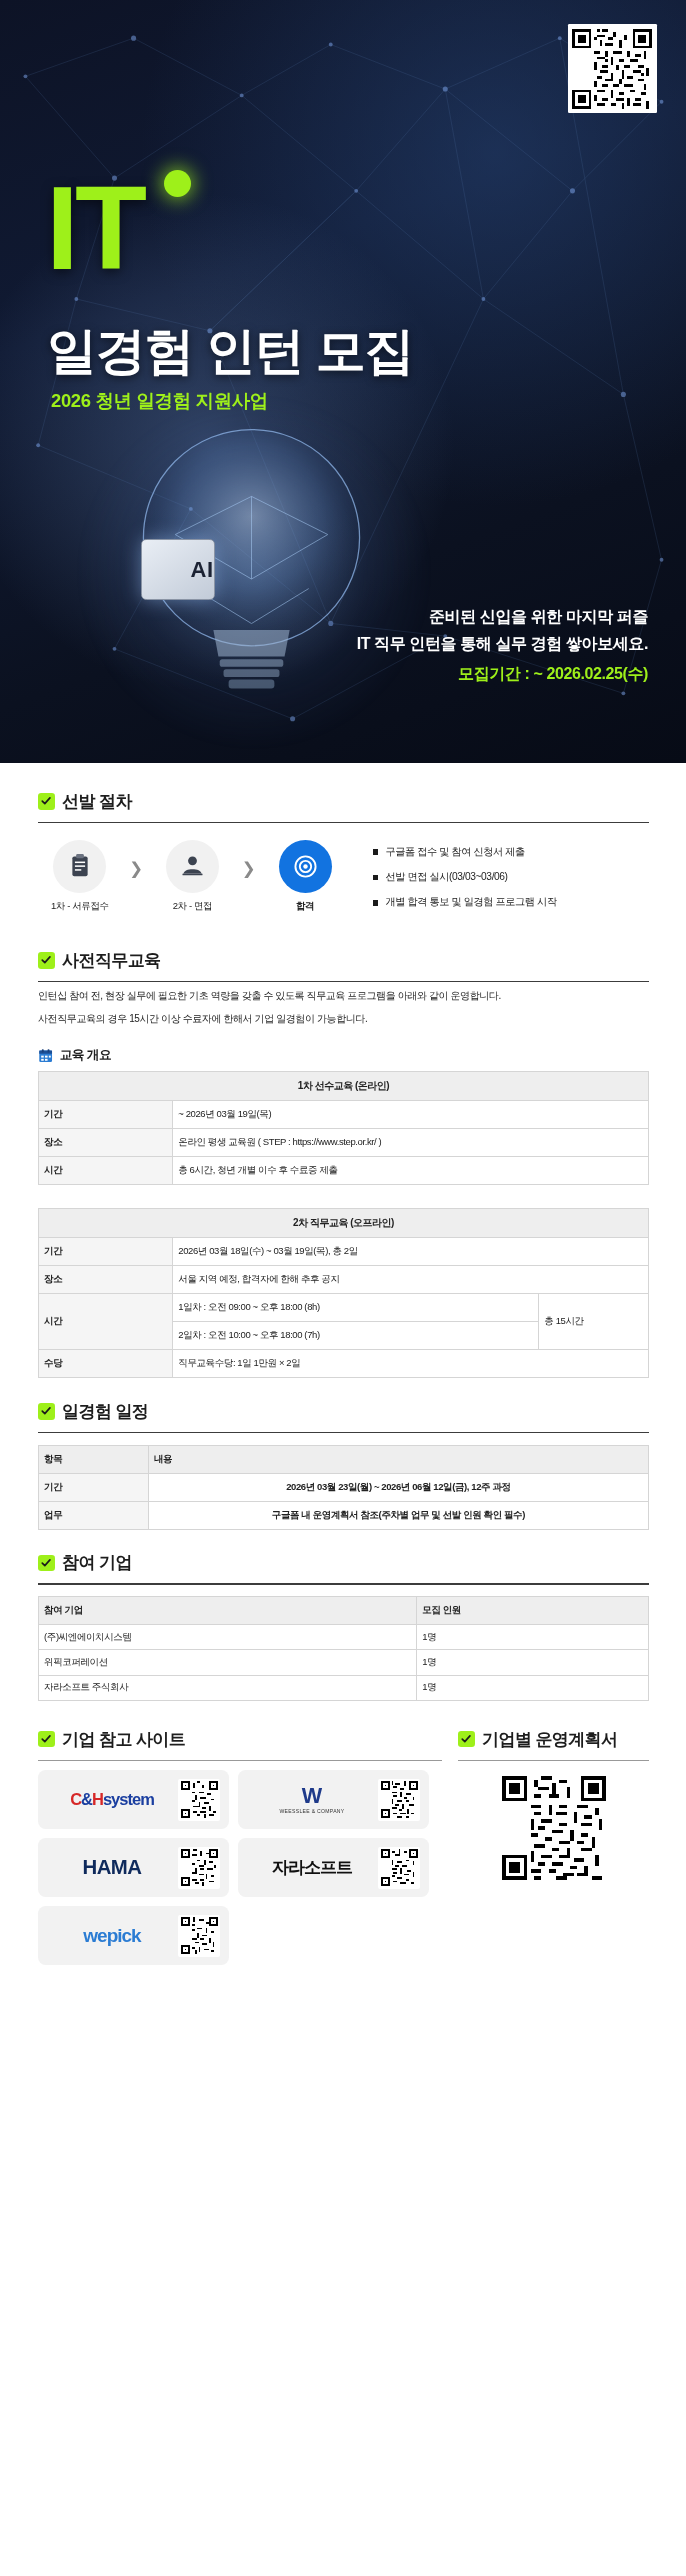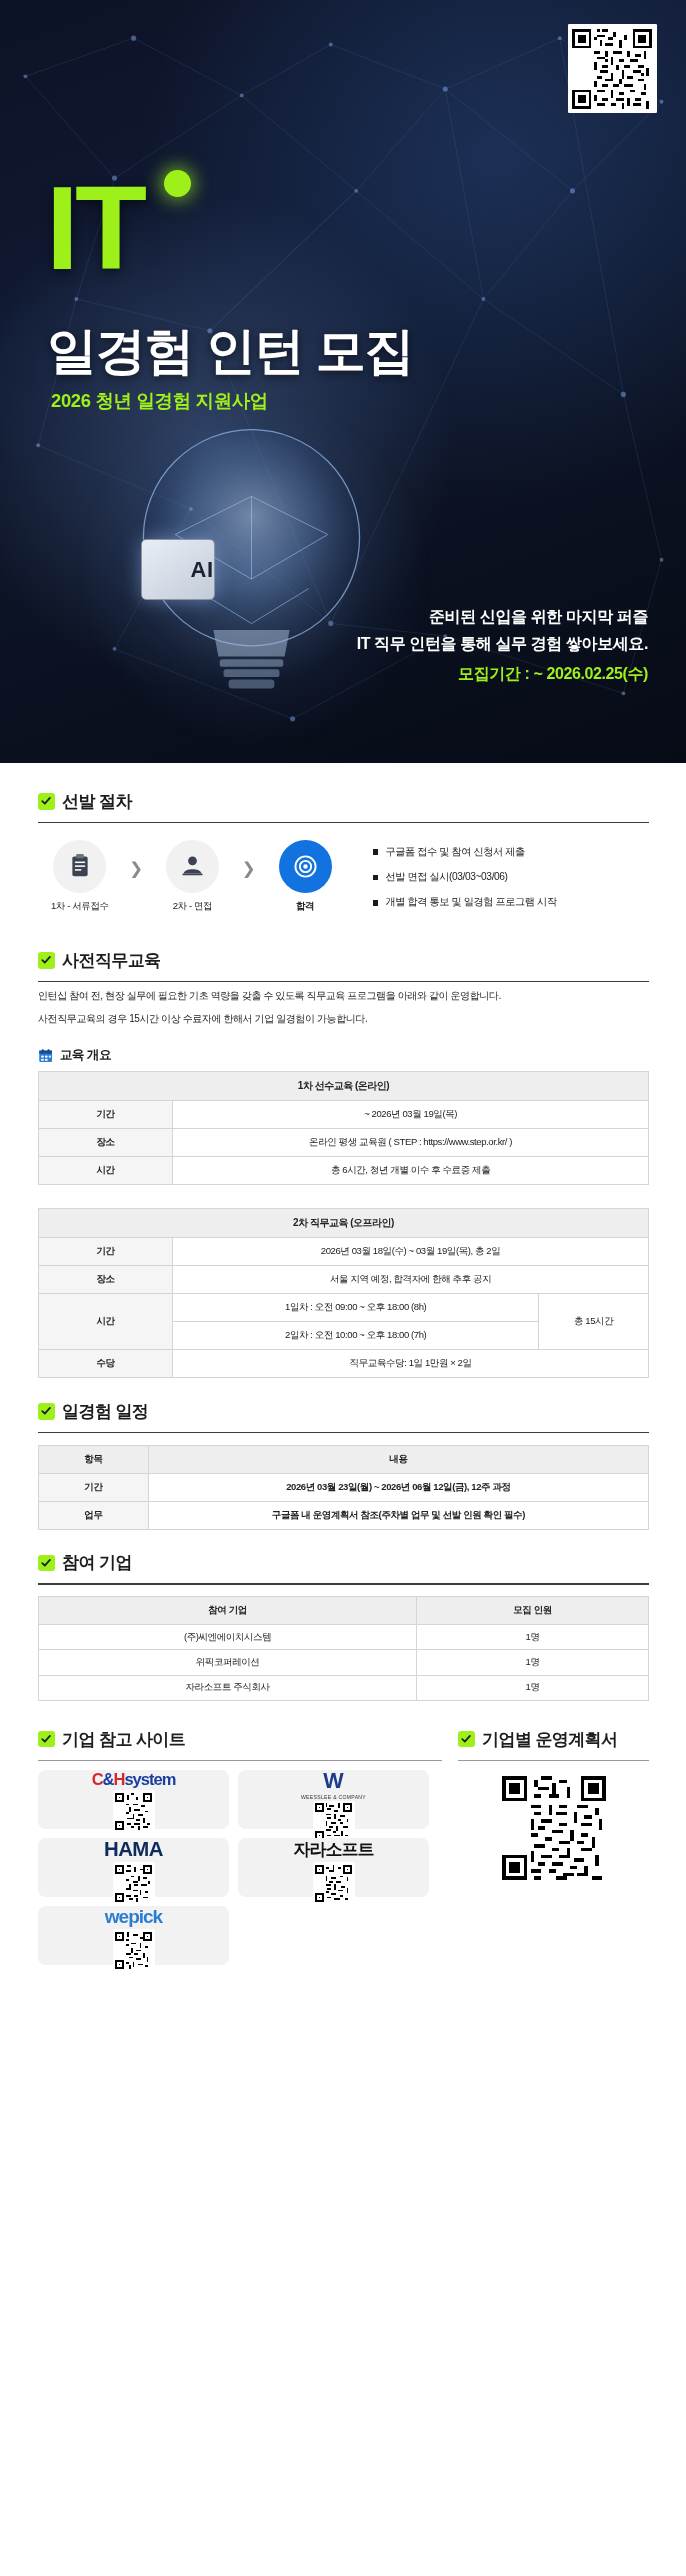--- a/index.html
+++ b/index.html
@@ -123,21 +123,21 @@
   .para { font-size: 10px; line-height: 1.9; color: #222; letter-spacing: -0.4px; margin-top: 3.8px; }
 
   .sub-head { display: flex; align-items: center; gap: 6.4px; margin: 19px 0 7.6px 0; }
   .sub-ico { width: 15.3px; height: 15.3px; flex: none; }
   .sub-title { font-size: 12.7px; font-weight: bold; color: #1d1d1d; letter-spacing: -0.6px; }
 
   table { width: 100%; border-collapse: collapse; }
   table.tbl { border: 0.6px solid #c9c9c9; margin-bottom: 5.1px; }
   table.tbl th, table.tbl td {
     border: 0.6px solid #d5d5d5; padding: 7px 5.1px;
-    font-size: 9.5px; text-align: center; letter-spacing: -0.4px; color: #222;
+    font-size: 9.5px; text-align: left; letter-spacing: -0.4px; color: #222;
   }
   table.tbl thead th { background: #eeeeee; font-weight: bold; }
   table.tbl td.lbl { background: #f5f5f5; font-weight: bold; width: 22%; }
   .tbl-cap {
     background: #eeeeee; border: 0.6px solid #d5d5d5; border-bottom: none;
     text-align: center; font-size: 10px; font-weight: bold; padding: 7px 0; letter-spacing: -0.5px;
   }
   .spacer-18 { height: 11.4px; }
   .spacer-28 { height: 18px; }
 
@@ -148,21 +148,21 @@
   table.comp th { background: #eeeeee; }
   table.comp td { padding: 5.7px 5.1px; border-radius: 7px; }
 
   
   .bottom { display: flex; gap: 16.5px; margin-top: 19px; }
   .bcol-left { flex: 1; }
   .bcol-right { width: 191px; }
   .cards { display: flex; flex-wrap: wrap; gap: 9px; margin-top: 10.2px; }
   .card {
     width: 191px; height: 59px; background: #f2f2f2; border-radius: 7.6px;
-    display: flex; align-items: center; padding: 0 9px; gap: 1px; flex-direction: column;
+    display: flex; align-items: center; padding: 0 9px; gap: 1px;
   }
   .card .brand { flex: 1; display: flex; align-items: center; justify-content: center; }
   .qr-cell { width: 42px; height: 42px; background: #fff; padding: 2.5px; border-radius: 1.9px; flex: none; }
   .big-qr-box { margin-top: 10.2px; display: flex; justify-content: center; }
   .big-qr { width: 114px; height: 114px; background: #fff; padding: 5.1px; }
 
   .brand-chs { font-size: 16.5px; font-weight: bold; color: #1b3fa0; letter-spacing: -1px; }
   .brand-chs em { color: #d62828; font-style: normal; }
   .brand-wc { text-align: center; line-height: 1; }
   .brand-wc .w { font-size: 21.6px; font-weight: bold; color: #1e3a8a; }

